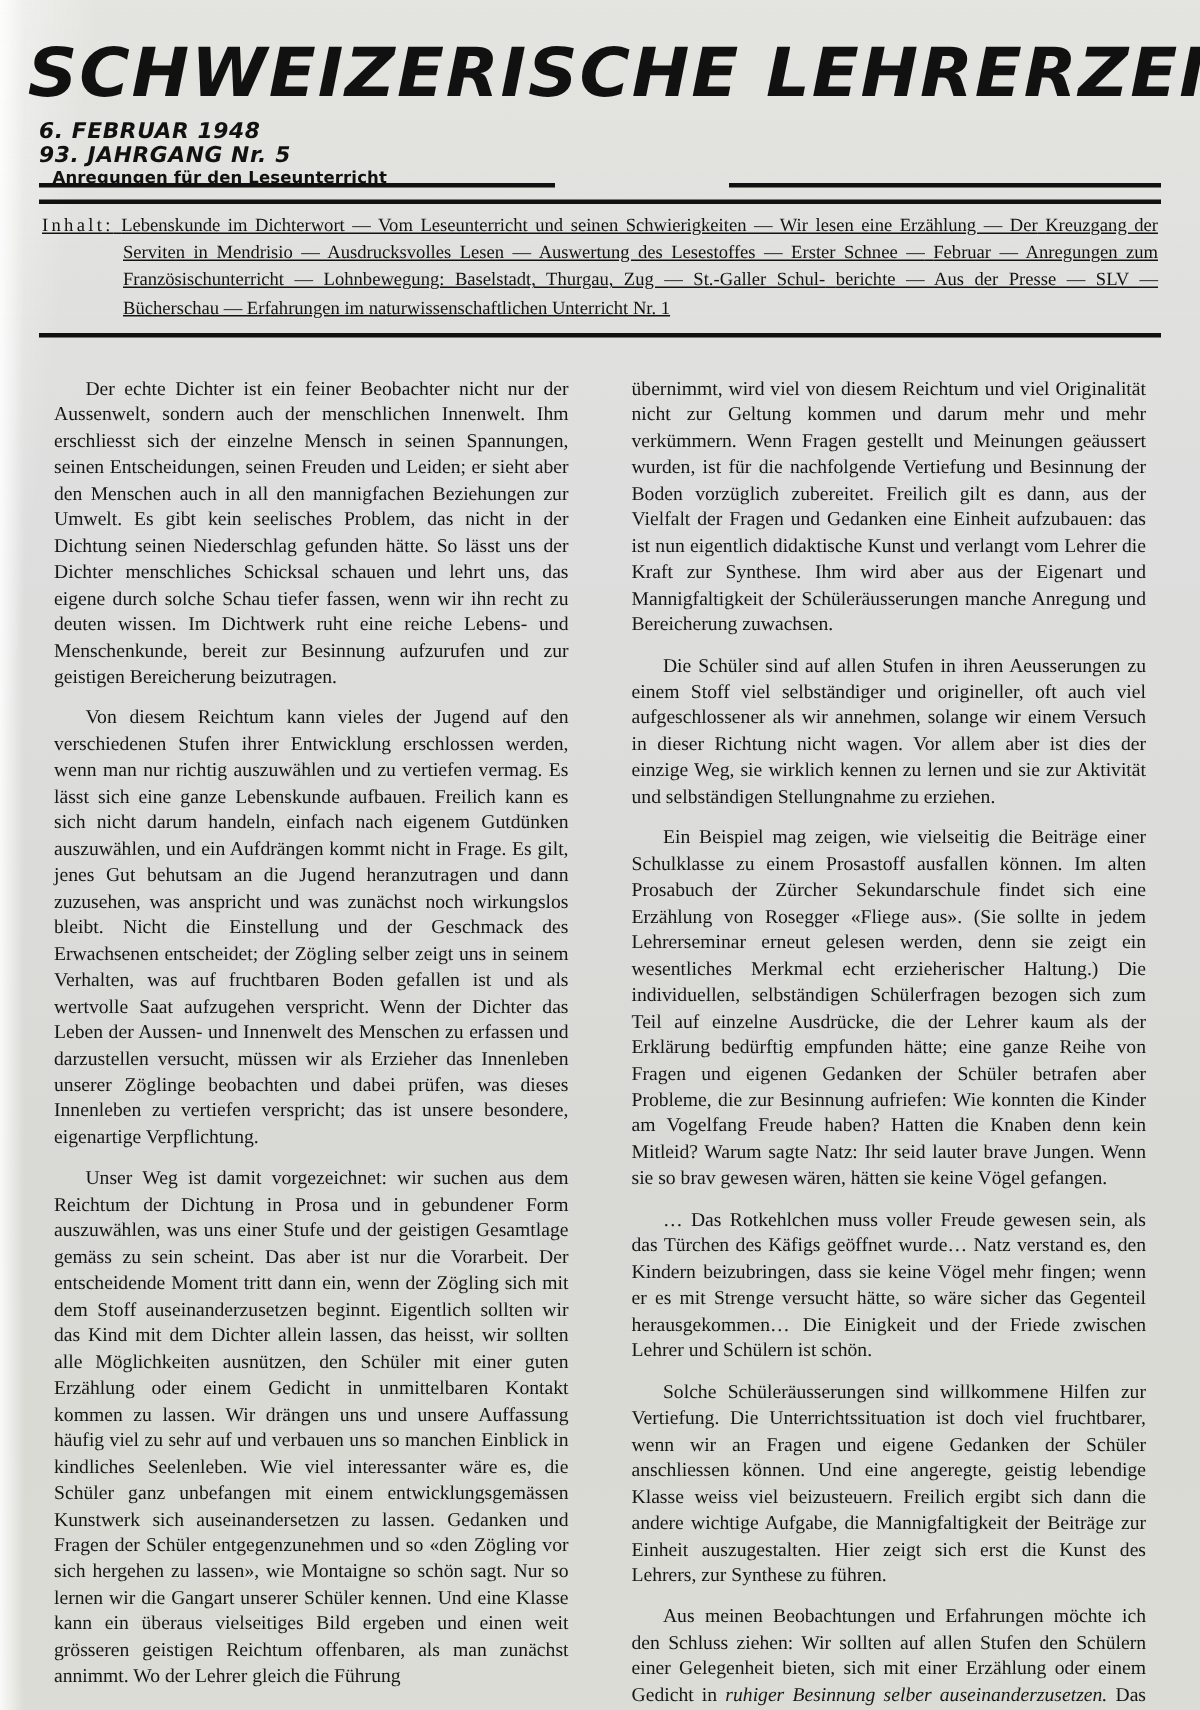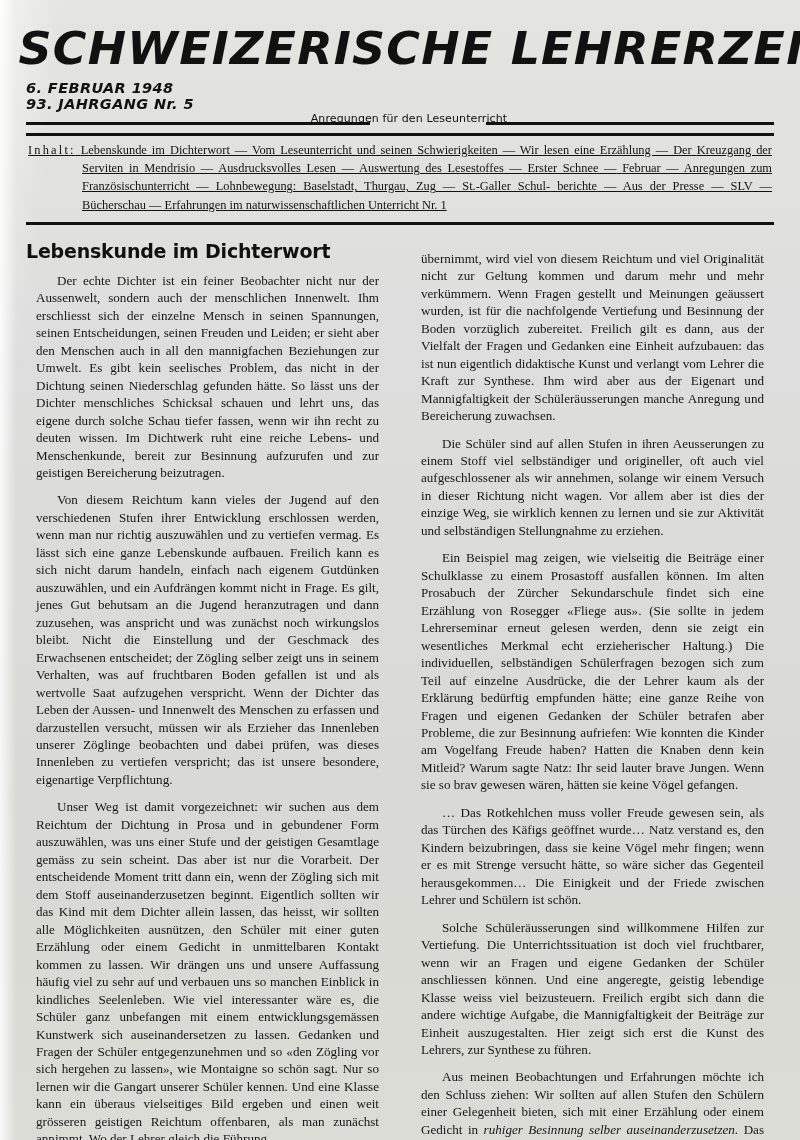--- a/index.html
+++ b/index.html
@@ -63,23 +63,22 @@
     top: 7px;
     height: 3px;
     background: #111;
   }
   .rule-sub .bar.left  { left: 0; right: 54%; }
   .rule-sub .bar.right { right: 0; left: 61.5%; }
   .rule-sub .sub-label {
     position: absolute;
     left: 0; right: 0;
     top: -2px;
-    text-align: center;
-    font-family: "DejaVu Sans", sans-serif;
-    font-weight: normal;
+    font-family: "DejaVu Sans", sans-serif;
+    font-weight: bold;
     font-size: 11px;
     letter-spacing: 0.1px;
     color: #111;
     line-height: 1;
     transform: translateX(9px);
   }
   .rule-thick {
     height: 3px;
     background: #111;
     margin-top: 4px;
@@ -190,21 +189,20 @@
       <span>Kreuzgang der Serviten in Mendrisio — Ausdrucksvolles Lesen — Auswertung des Lesestoffes — Erster Schnee —</span>
       <span>Februar — Anregungen zum Französischunterricht — Lohnbewegung: Baselstadt, Thurgau, Zug — St.-Galler Schul-</span>
       <span>berichte — Aus der Presse — SLV — Bücherschau — Erfahrungen im naturwissenschaftlichen Unterricht Nr. 1</span>
     </div>
   </section>
 
   <div class="rule-thick"></div>
 
   <main class="columns">
     <div class="col">
-      <h2 class="article-title">Lebenskunde im Dichterwort</h2>
       <p>Der echte Dichter ist ein feiner Beobachter nicht nur der Aussenwelt, sondern auch der menschlichen Innenwelt. Ihm erschliesst sich der einzelne Mensch in seinen Spannungen, seinen Entscheidungen, seinen Freuden und Leiden; er sieht aber den Menschen auch in all den mannigfachen Beziehungen zur Umwelt. Es gibt kein seelisches Problem, das nicht in der Dichtung seinen Niederschlag gefunden hätte. So lässt uns der Dichter menschliches Schicksal schauen und lehrt uns, das eigene durch solche Schau tiefer fassen, wenn wir ihn recht zu deuten wissen. Im Dichtwerk ruht eine reiche Lebens- und Menschenkunde, bereit zur Besinnung aufzurufen und zur geistigen Bereicherung beizutragen.</p>
       <p>Von diesem Reichtum kann vieles der Jugend auf den verschiedenen Stufen ihrer Entwicklung erschlossen werden, wenn man nur richtig auszuwählen und zu vertiefen vermag. Es lässt sich eine ganze Lebenskunde aufbauen. Freilich kann es sich nicht darum handeln, einfach nach eigenem Gutdünken auszuwählen, und ein Aufdrängen kommt nicht in Frage. Es gilt, jenes Gut behutsam an die Jugend heranzutragen und dann zuzusehen, was anspricht und was zunächst noch wirkungslos bleibt. Nicht die Einstellung und der Geschmack des Erwachsenen entscheidet; der Zögling selber zeigt uns in seinem Verhalten, was auf fruchtbaren Boden gefallen ist und als wertvolle Saat aufzugehen verspricht. Wenn der Dichter das Leben der Aussen- und Innenwelt des Menschen zu erfassen und darzustellen versucht, müssen wir als Erzieher das Innenleben unserer Zöglinge beobachten und dabei prüfen, was dieses Innenleben zu vertiefen verspricht; das ist unsere besondere, eigenartige Verpflichtung.</p>
       <p>Unser Weg ist damit vorgezeichnet: wir suchen aus dem Reichtum der Dichtung in Prosa und in gebundener Form auszuwählen, was uns einer Stufe und der geistigen Gesamtlage gemäss zu sein scheint. Das aber ist nur die Vorarbeit. Der entscheidende Moment tritt dann ein, wenn der Zögling sich mit dem Stoff auseinanderzusetzen beginnt. Eigentlich sollten wir das Kind mit dem Dichter allein lassen, das heisst, wir sollten alle Möglichkeiten ausnützen, den Schüler mit einer guten Erzählung oder einem Gedicht in unmittelbaren Kontakt kommen zu lassen. Wir drängen uns und unsere Auffassung häufig viel zu sehr auf und verbauen uns so manchen Einblick in kindliches Seelenleben. Wie viel interessanter wäre es, die Schüler ganz unbefangen mit einem entwicklungsgemässen Kunstwerk sich auseinandersetzen zu lassen. Gedanken und Fragen der Schüler entgegenzunehmen und so «den Zögling vor sich hergehen zu lassen», wie Montaigne so schön sagt. Nur so lernen wir die Gangart unserer Schüler kennen. Und eine Klasse kann ein überaus vielseitiges Bild ergeben und einen weit grösseren geistigen Reichtum offenbaren, als man zunächst annimmt. Wo der Lehrer gleich die Führung</p>
     </div>
 
     <div class="col">
       <p class="noindent">übernimmt, wird viel von diesem Reichtum und viel Originalität nicht zur Geltung kommen und darum mehr und mehr verkümmern. Wenn Fragen gestellt und Meinungen geäussert wurden, ist für die nachfolgende Vertiefung und Besinnung der Boden vorzüglich zubereitet. Freilich gilt es dann, aus der Vielfalt der Fragen und Gedanken eine Einheit aufzubauen: das ist nun eigentlich didaktische Kunst und verlangt vom Lehrer die Kraft zur Synthese. Ihm wird aber aus der Eigenart und Mannigfaltigkeit der Schüleräusserungen manche Anregung und Bereicherung zuwachsen.</p>
       <p>Die Schüler sind auf allen Stufen in ihren Aeusserungen zu einem Stoff viel selbständiger und origineller, oft auch viel aufgeschlossener als wir annehmen, solange wir einem Versuch in dieser Richtung nicht wagen. Vor allem aber ist dies der einzige Weg, sie wirklich kennen zu lernen und sie zur Aktivität und selbständigen Stellungnahme zu erziehen.</p>
       <p>Ein Beispiel mag zeigen, wie vielseitig die Beiträge einer Schulklasse zu einem Prosastoff ausfallen können. Im alten Prosabuch der Zürcher Sekundarschule findet sich eine Erzählung von Rosegger «Fliege aus». (Sie sollte in jedem Lehrerseminar erneut gelesen werden, denn sie zeigt ein wesentliches Merkmal echt erzieherischer Haltung.) Die individuellen, selbständigen Schülerfragen bezogen sich zum Teil auf einzelne Ausdrücke, die der Lehrer kaum als der Erklärung bedürftig empfunden hätte; eine ganze Reihe von Fragen und eigenen Gedanken der Schüler betrafen aber Probleme, die zur Besinnung aufriefen: Wie konnten die Kinder am Vogelfang Freude haben? Hatten die Knaben denn kein Mitleid? Warum sagte Natz: Ihr seid lauter brave Jungen. Wenn sie so brav gewesen wären, hätten sie keine Vögel gefangen.</p>
       <p>… Das Rotkehlchen muss voller Freude gewesen sein, als das Türchen des Käfigs geöffnet wurde… Natz verstand es, den Kindern beizubringen, dass sie keine Vögel mehr fingen; wenn er es mit Strenge versucht hätte, so wäre sicher das Gegenteil herausgekommen… Die Einigkeit und der Friede zwischen Lehrer und Schülern ist schön.</p>

